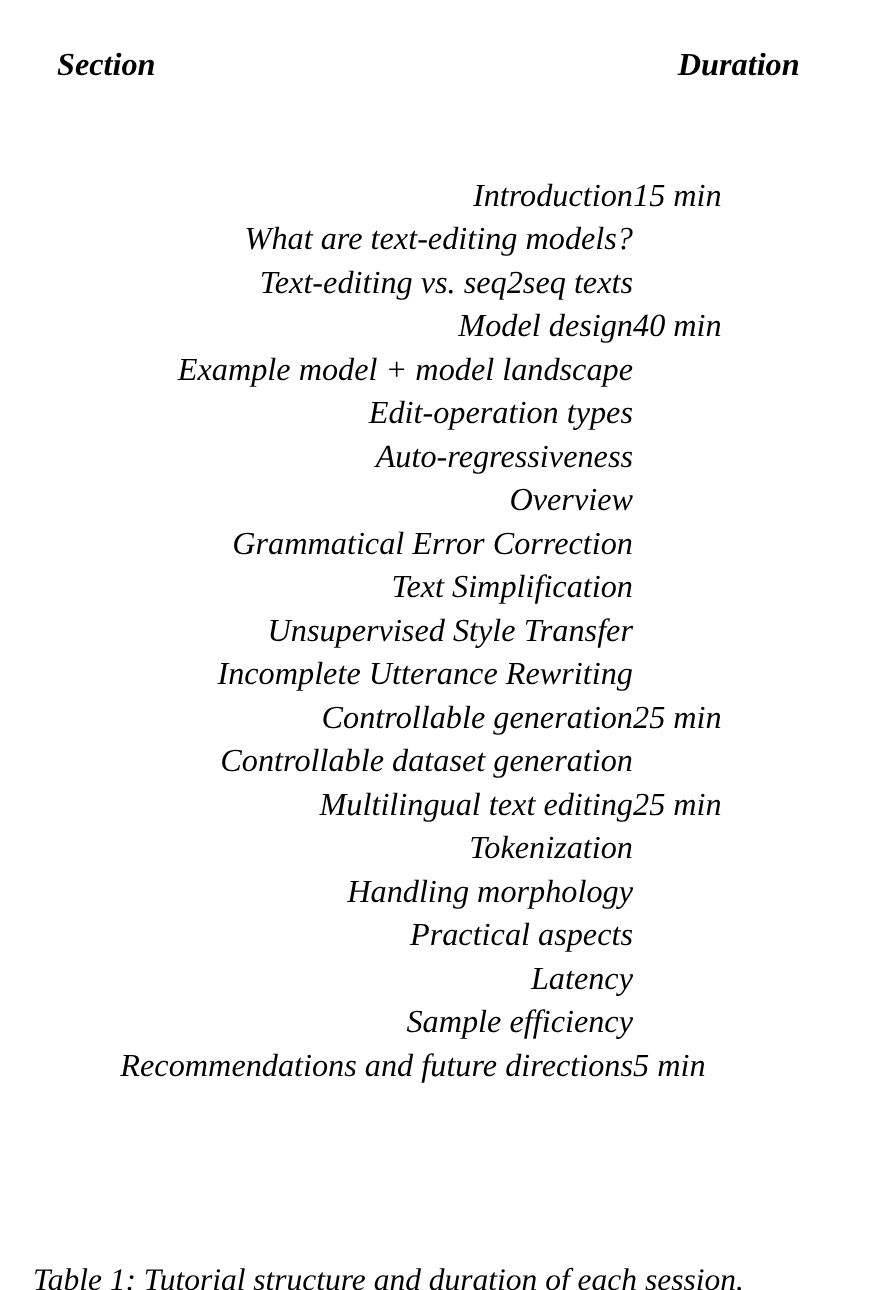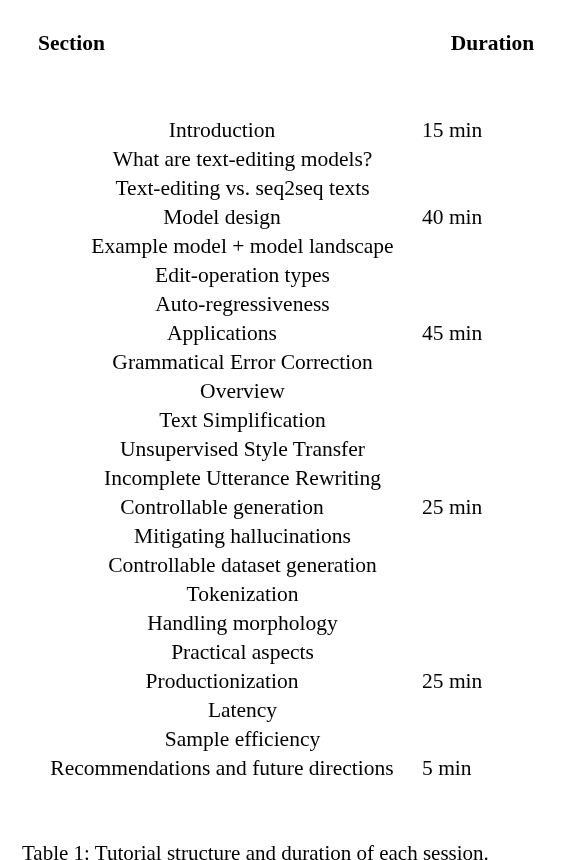--- a/index.html
+++ b/index.html
@@ -13,20 +13,21 @@
     height: 860px;
     overflow: hidden;
     font-family: "Liberation Serif", "DejaVu Serif", serif;
     color: #000000;
     -webkit-font-smoothing: antialiased;
   }
   .page {
     position: relative;
     width: 586px;
     height: 617px;
+    font-style: italic;
   }
   .table-wrap {
     position: absolute;
     left: 22px;
     top: 0px;
     width: 542px;
   }
   table.schedule {
     width: 542px;
     border-collapse: collapse;
@@ -65,21 +66,21 @@
     height: 41px;
     line-height: 41px;
     vertical-align: middle;
   }
   .head-row th.sec { text-align: left; padding-left: 16px; }
   .head-row th.dur { text-align: center; padding-right: 1px; }
 
   .spacer-top td { height: 14px; line-height: 14px; font-size: 0; }
 
   td.sec {
-    text-align: center;
+    text-align: right;
     padding-left: 16px;
     white-space: nowrap;
   }
   td.sec.sub {
     padding-left: 41px;
   }
   td.dur {
     text-align: left;
     padding-right: 1px;
     white-space: nowrap;
@@ -146,70 +147,62 @@
           </tr>
           <tr>
             <td class="sec sub">Edit-operation types</td>
             <td class="dur"></td>
           </tr>
           <tr>
             <td class="sec sub">Auto-regressiveness</td>
             <td class="dur"></td>
           </tr>
           <tr>
-            <td class="sec">Applications</td>
-            <td class="dur">45 min</td>
+            <td class="sec sub">Overview</td>
+            <td class="dur"></td>
           </tr>
           <tr>
             <td class="sec sub">Grammatical Error Correction</td>
-            <td class="dur"></td>
-          </tr>
-          <tr>
-            <td class="sec sub">Overview</td>
             <td class="dur"></td>
           </tr>
           <tr>
             <td class="sec sub">Text Simplification</td>
             <td class="dur"></td>
           </tr>
           <tr>
             <td class="sec sub">Unsupervised Style Transfer</td>
             <td class="dur"></td>
           </tr>
           <tr>
             <td class="sec sub">Incomplete Utterance Rewriting</td>
             <td class="dur"></td>
           </tr>
           <tr>
             <td class="sec">Controllable generation</td>
             <td class="dur">25 min</td>
           </tr>
           <tr>
-            <td class="sec sub">Mitigating hallucinations</td>
-            <td class="dur"></td>
-          </tr>
-          <tr>
             <td class="sec sub">Controllable dataset generation</td>
             <td class="dur"></td>
           </tr>
           <tr>
+            <td class="sec">Multilingual text editing</td>
+            <td class="dur">25 min</td>
+          </tr>
+          <tr>
             <td class="sec sub">Tokenization</td>
             <td class="dur"></td>
           </tr>
           <tr>
             <td class="sec sub">Handling morphology</td>
             <td class="dur"></td>
           </tr>
           <tr>
             <td class="sec sub">Practical aspects</td>
             <td class="dur"></td>
-          </tr>
-          <tr>
-            <td class="sec">Productionization</td>
-            <td class="dur">25 min</td>
           </tr>
           <tr>
             <td class="sec sub">Latency</td>
             <td class="dur"></td>
           </tr>
           <tr>
             <td class="sec sub">Sample efficiency</td>
             <td class="dur"></td>
           </tr>
           <tr>

